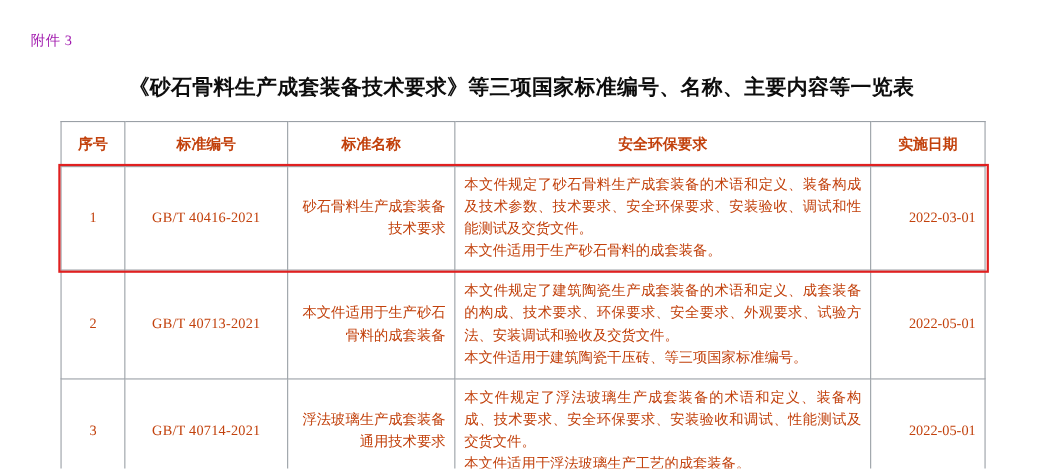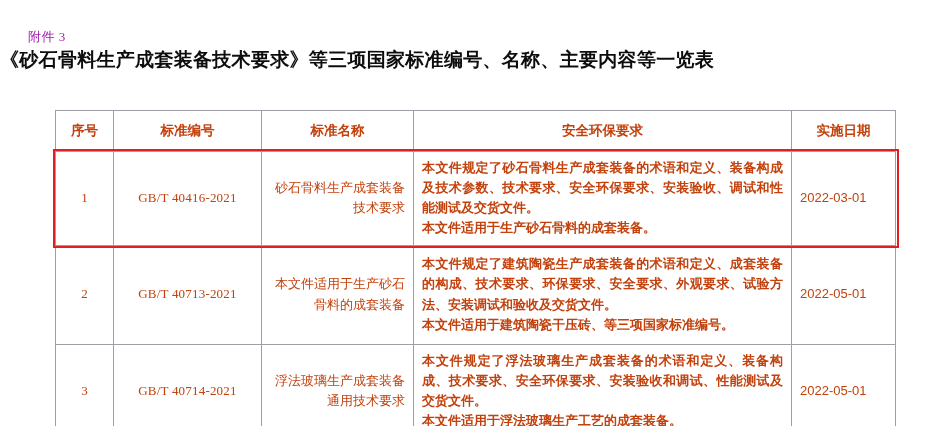--- a/index.html
+++ b/index.html
@@ -23,23 +23,24 @@
   .attachment-label {
     position: absolute;
     top: 28px;
     left: 28px;
     font-size: 13px;
     letter-spacing: 0.5px;
     color: #a21caf;
   }
   .doc-title {
     position: absolute;
-    top: 47px;
+    top: 66px;
     left: 0;
     width: 948px;
+    text-align: center;
     font-size: 19px;
     font-weight: bold;
     color: #0d0d0d;
     letter-spacing: 0.3px;
   }
   .table-wrap {
     position: absolute;
     top: 110px;
     left: 55px;
     width: 840px;
@@ -81,28 +82,27 @@
     font-family: "Liberation Serif", serif;
     letter-spacing: 0.2px;
   }
   td.name {
     text-align: right;
     line-height: 1.7;
   }
   td.content {
     text-align: justify;
     line-height: 1.7;
-    font-weight: bold;
   }
   td.content p {
     margin: 0;
   }
   td.date {
-    text-align: left;
-    font-family: Liberation Sans, sans-serif;
+    text-align: right;
+    font-family: Liberation Serif, serif;
   }
   tr.row-1 td { height: 58px; }
   tr.row-2 td { height: 86px; }
   tr.row-3 td { height: 78px; }
 
   .highlight-box {
     position: absolute;
     border: 2px solid #e02020;
     pointer-events: none;
     box-sizing: border-box;

